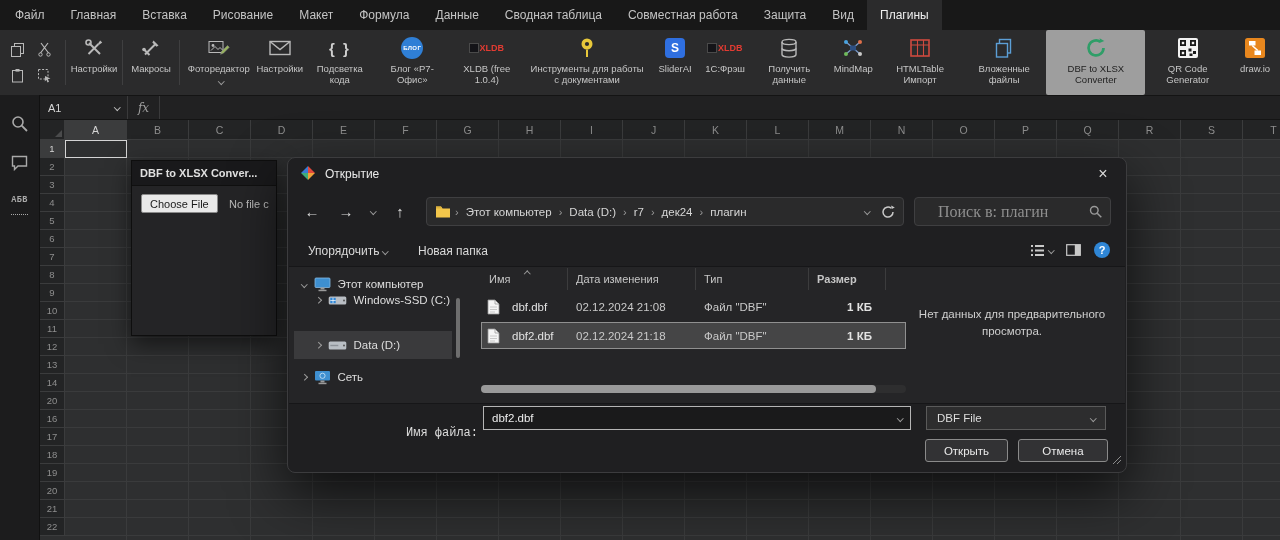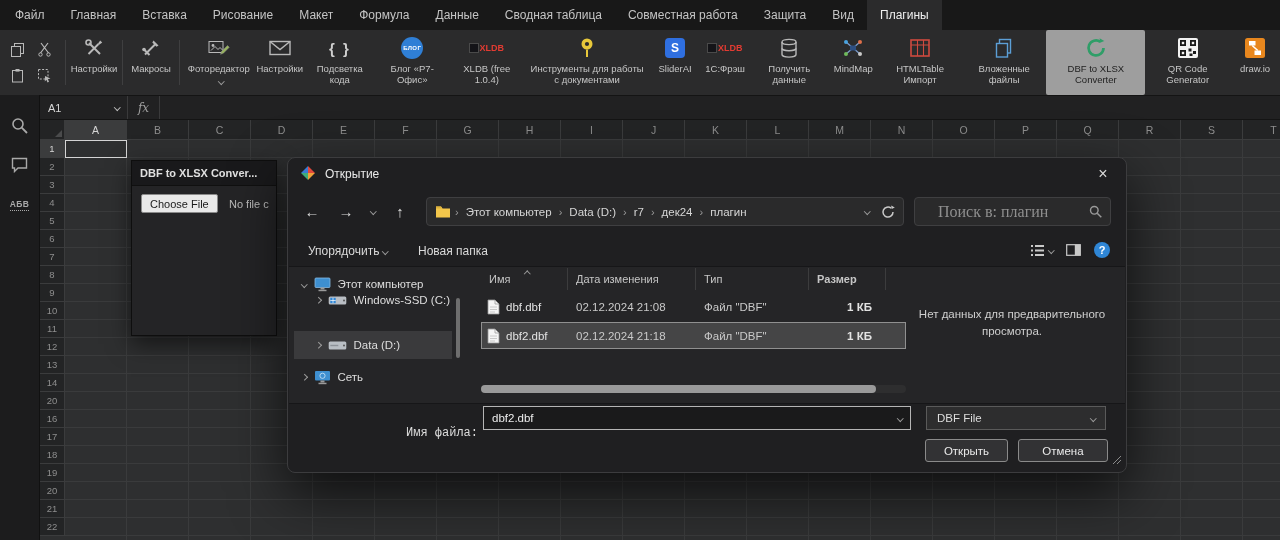--- a/index.html
+++ b/index.html
@@ -37,21 +37,21 @@
 
   
   #formulabar{position:absolute;left:40px;top:95px;width:1240px;height:25px;background:#212122;border-top:1px solid #141414;border-bottom:1px solid #141414;display:flex;align-items:center;}
   #namebox{width:88px;height:100%;display:flex;align-items:center;padding:0 8px;color:#d5d5d5;font-size:11px;border-right:1px solid #3a3a3b;}
   #namebox .chev{margin-left:auto;}
   #fx{width:32px;height:100%;display:flex;align-items:center;justify-content:center;color:#9f9f9f;font-style:italic;font-family:"DejaVu Serif",serif;font-size:12px;border-right:1px solid #3a3a3b;}
   #formula-input{flex:1;height:100%;color:#ddd;font-size:11px;padding:0 8px;}
 
   
   #side{position:absolute;left:0;top:95px;width:40px;height:445px;background:#1c1c1d;border-right:1px solid #111;display:flex;flex-direction:column;align-items:center;padding-top:20px;gap:20px;}
-  .side-ic{width:20px;height:20px;display:flex;align-items:center;justify-content:center;cursor:pointer;}
+  .side-ic{width:20px;height:20px;display:flex;justify-content:center;cursor:pointer;font-family:Liberation Mono, monospace;}
 
   
   #corner{position:absolute;left:40px;top:120px;width:25px;height:20px;background:#232425;border-right:1px solid #3b3c3d;border-bottom:1px solid #3b3c3d;}
   #corner::after{content:"";position:absolute;right:2px;bottom:2px;border-left:7px solid transparent;border-bottom:7px solid #4a4b4c;}
   #colheads{position:absolute;left:65px;top:120px;width:1215px;height:20px;display:flex;overflow:hidden;}
   .colh{flex:0 0 62px;width:62px;display:flex;align-items:center;justify-content:center;font-size:10.5px;color:#8e8e8e;background:#232425;border-right:1px solid #3b3c3d;border-bottom:1px solid #3b3c3d;}
   .colh.hl{background:#3b3c3d;color:#d5d5d5;}
   #rowheads{position:absolute;left:40px;top:140px;width:25px;height:400px;display:flex;flex-direction:column;overflow:hidden;}
   .rowh{flex:0 0 18px;height:18px;display:flex;align-items:center;justify-content:center;font-size:9.5px;color:#8e8e8e;background:#232425;border-right:1px solid #3b3c3d;border-bottom:1px solid #3b3c3d;}
   .rowh.hl{background:#3b3c3d;color:#d5d5d5;}
@@ -93,21 +93,21 @@
 
   #flist-head{position:absolute;left:193px;top:110px;width:425px;height:22px;display:flex;color:#c6c6c6;font-size:11px;}
   .fcol{display:flex;align-items:center;padding:0 8px;border-right:1px solid #3c3c3d;position:relative;cursor:pointer;}
   .sort{position:absolute;left:40px;top:4px;margin:0;}
   .fc0{width:87px;}.fc1{width:128px;}.fc2{width:113px;}.fc3{width:77px;font-weight:bold;}
   .frow{position:absolute;left:193px;width:425px;height:26px;display:flex;align-items:center;color:#e2e2e2;font-size:11.5px;cursor:pointer;}
   .frow.selected{background:#454546;box-shadow:inset 0 0 0 1px #909090;height:27px;}
   .fcell{display:flex;align-items:center;padding:0 8px;overflow:hidden;white-space:nowrap;}
   .fcell.dim{color:#c9c9c9;}
   .fc3.fcell{justify-content:flex-end;padding-right:14px;}
-  .fname-cell{gap:6px;padding-left:6px;}
+  .fname-cell{gap:12px;padding-left:6px;}
   #hscroll-track{position:absolute;left:193px;top:227px;width:425px;height:8px;background:#2e2e2f;border-radius:4px;}
   #hscroll-thumb{position:absolute;left:193px;top:227px;width:395px;height:8px;background:#9a9a9a;border-radius:4px;cursor:pointer;}
   #preview{position:absolute;left:630px;top:148px;width:188px;color:#cfcfcf;font-size:11.5px;text-align:center;line-height:17px;}
 
   #fname-label{position:absolute;left:108px;top:268px;width:82px;text-align:right;color:#dddddd;font-size:12px;font-family:Liberation Mono, monospace;}
   #fname-box{position:absolute;left:195px;top:248px;width:428px;height:24px;background:#1a1a1b;border:1px solid #b5b5b5;display:flex;align-items:center;padding:0 8px;}
   #fname-input{flex:1;background:transparent;border:none;outline:none;color:#ececec;font-size:11.5px;font-family:"Liberation Sans",sans-serif;min-width:0;}
   #ftype{position:absolute;left:638px;top:248px;width:180px;height:24px;background:#2d2d2e;border:1px solid #5a5a5a;display:flex;align-items:center;padding:0 10px;color:#dddddd;font-size:11.5px;cursor:pointer;}
   #ftype .chev{margin-left:auto;}
   .dlg-btn{position:absolute;top:281px;height:23px;background:#323234;border:1px solid #8a8a8a;border-radius:3px;color:#eaeaea;font-size:11.5px;display:flex;align-items:center;justify-content:center;cursor:pointer;font-family:"Liberation Sans",sans-serif;}

